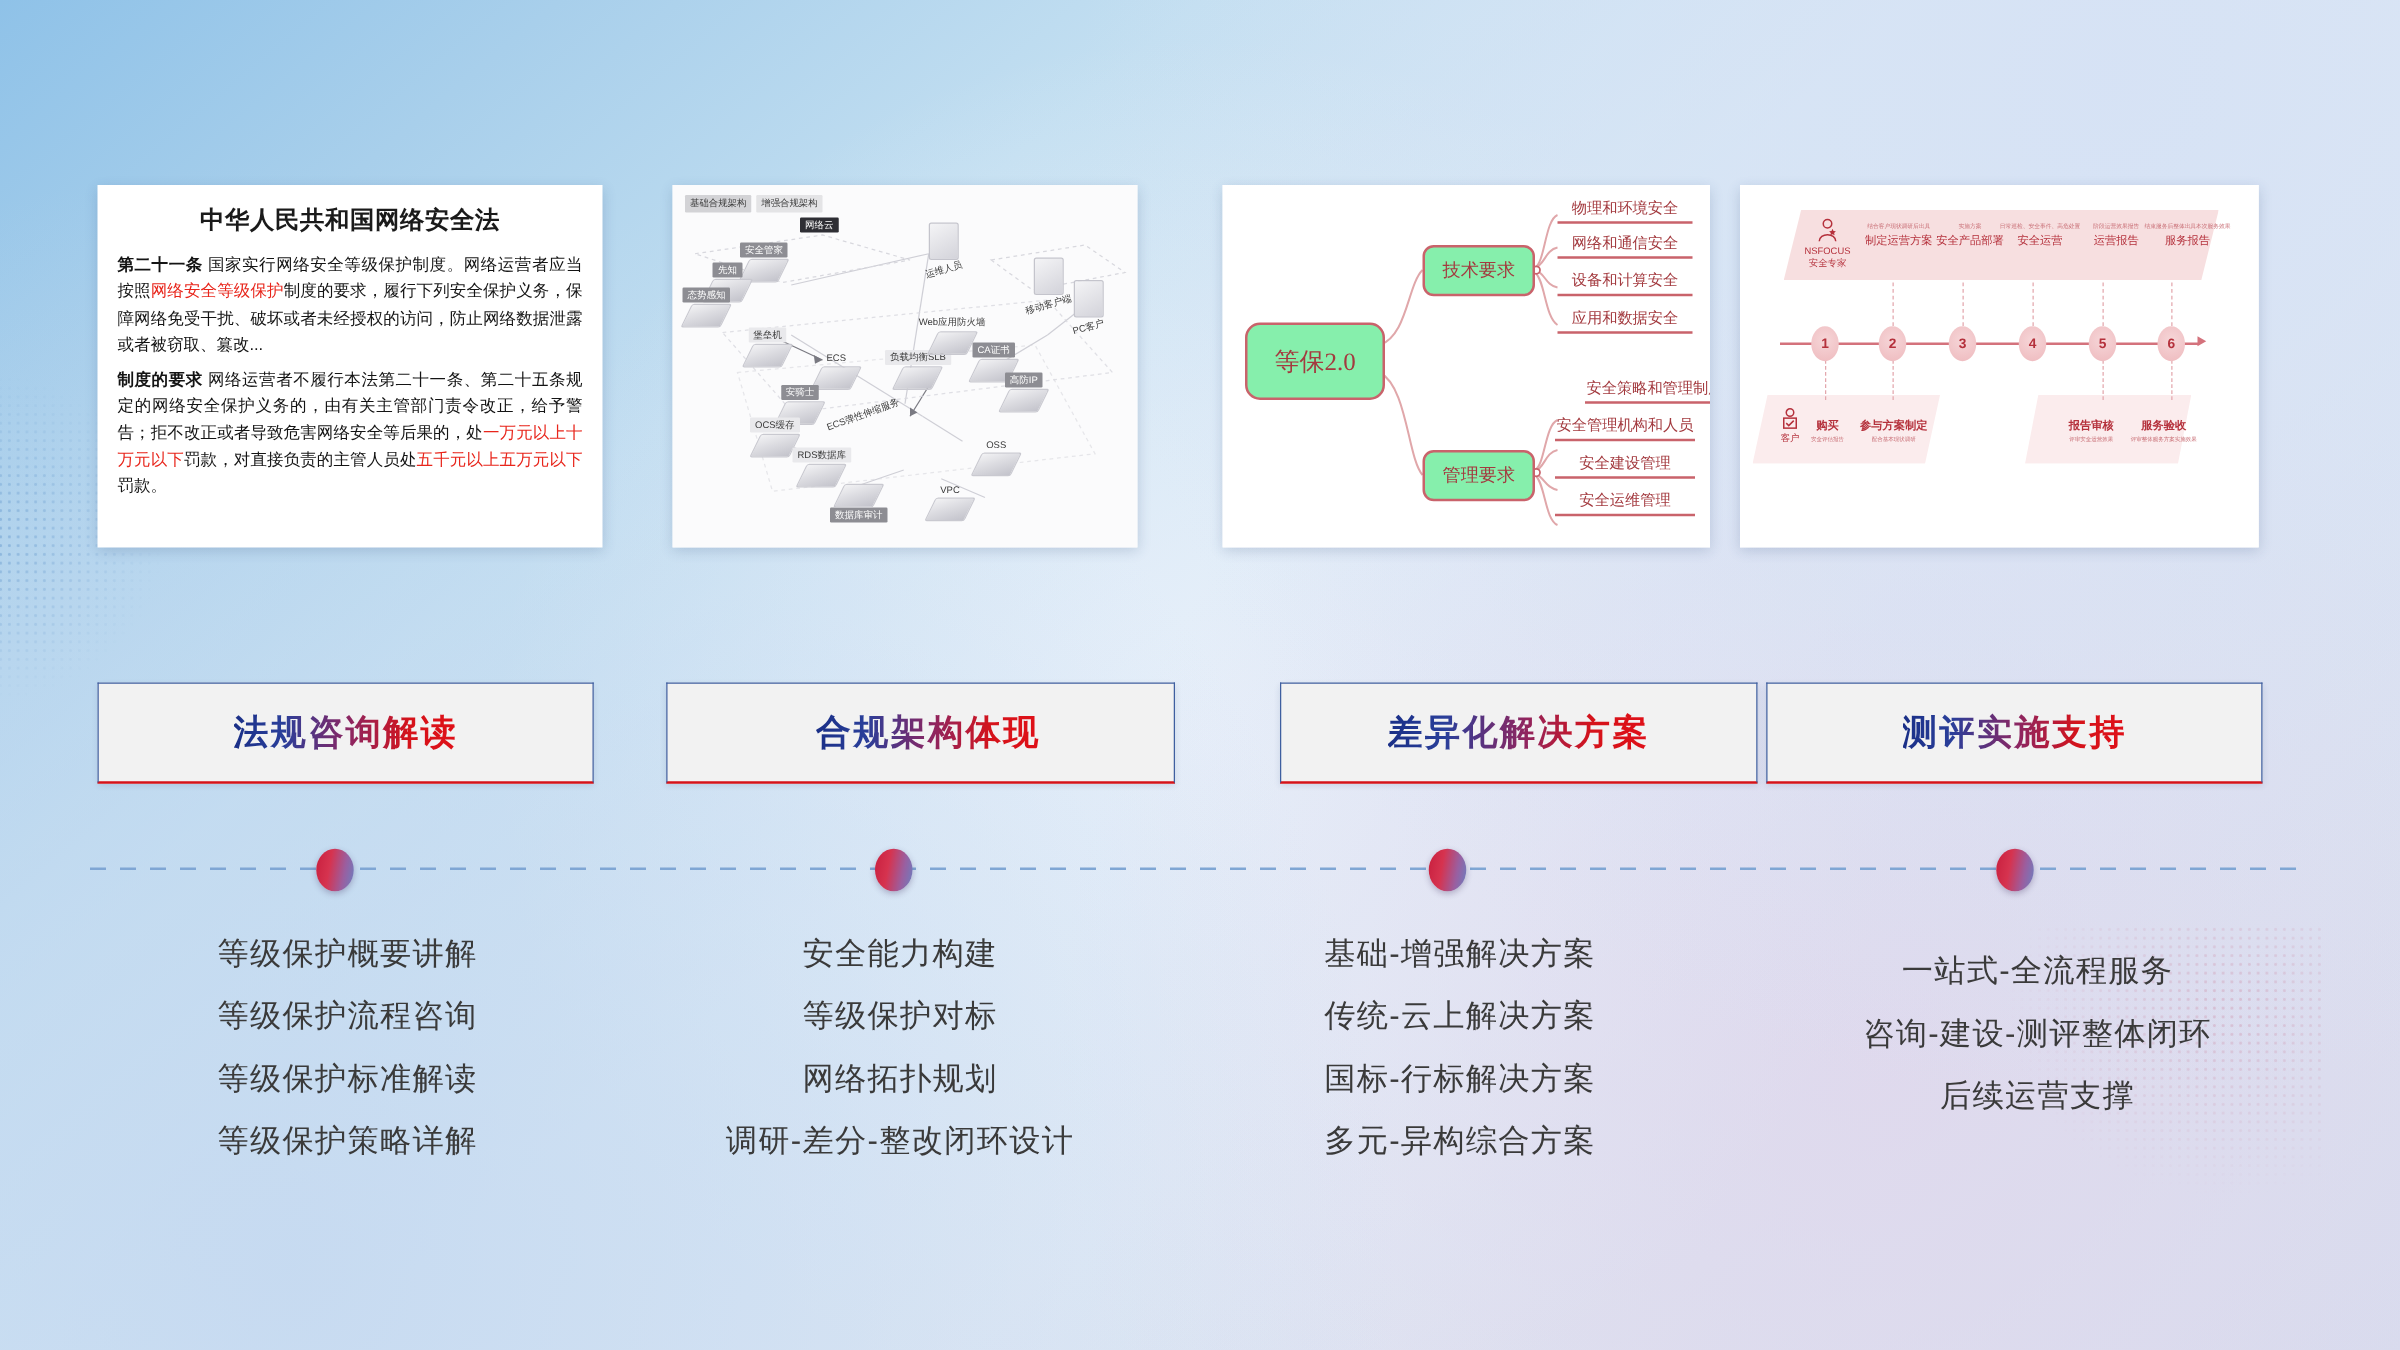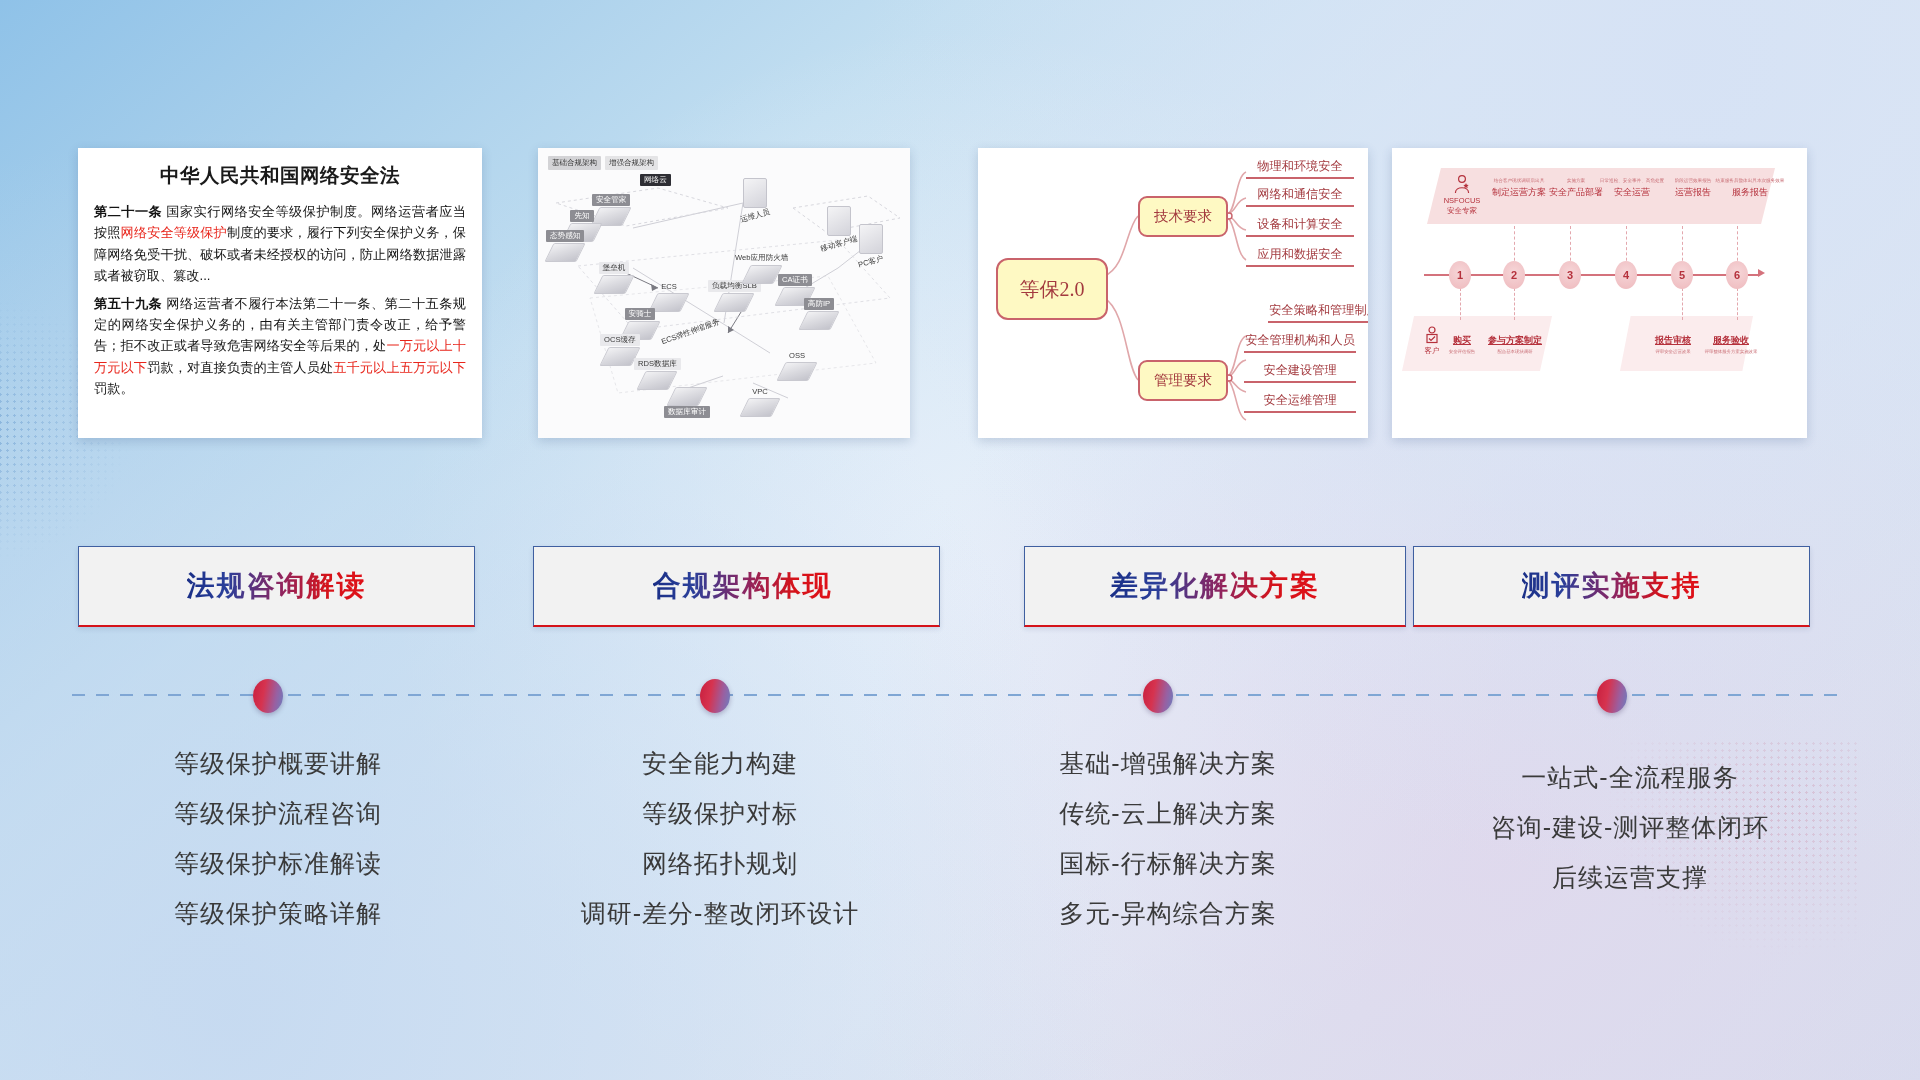--- a/index.html
+++ b/index.html
@@ -58,21 +58,21 @@
     background:linear-gradient(160deg,#f2f2f4 0%,#dcdce1 45%,#c3c3cb 100%);
     transform:skewX(-26deg) rotate(0deg);
     border:1px solid #c9c9d0;border-radius:2px;}
   .arch .srv{width:22px;height:28px;background:linear-gradient(150deg,#f4f4f6,#d3d3da);
     border:1px solid #c4c4cc;border-radius:2px;}
   .arch svg{position:absolute;left:0;top:0;width:100%;height:100%;}
 
   
   .mind{position:relative;width:100%;height:100%;background:#fff;}
   .mind svg{position:absolute;left:0;top:0;}
-  .mind .mbox{position:absolute;border:2px solid #c9636b;background:#fef9c3;
+  .mind .mbox{position:absolute;border:2px solid #c9636b;background:#86efac;
     border-radius:9px;display:flex;align-items:center;justify-content:center;
     color:#a33a3f;font-family:"Liberation Serif","DejaVu Serif",serif;}
   .mind #mind-root{left:18px;top:110px;width:108px;height:58px;font-size:20px;border-radius:12px;}
   .mind #mind-tech{left:160px;top:48px;width:86px;height:37px;font-size:14.5px;}
   .mind #mind-mgmt{left:160px;top:212px;width:86px;height:37px;font-size:14.5px;}
   .mind .leaf{position:absolute;color:#a33a3f;font-size:12.2px;white-space:nowrap;
     font-family:"Liberation Serif","DejaVu Serif",serif;border-bottom:2.2px solid #c9636b;
     padding-bottom:2px;text-align:center;}
 
   
@@ -88,21 +88,21 @@
   .nsf .stage .sub{font-size:4.6px;color:#c96f76;white-space:nowrap;display:block;}
   .nsf .stage .nm{font-size:9px;font-weight:normal;white-space:nowrap;display:block;margin-top:3px;}
   .nsf .axis{position:absolute;left:32px;top:126px;width:336px;height:1.6px;background:#d4727c;}
   .nsf .arrow{position:absolute;left:366px;top:121px;width:0;height:0;
     border-left:7px solid #d4727c;border-top:4px solid transparent;border-bottom:4px solid transparent;}
   .nsf .dot{position:absolute;width:22px;height:28px;border-radius:50%;
     background:radial-gradient(circle at 50% 40%,#f6d6d8,#eeb9bd);
     display:flex;align-items:center;justify-content:center;color:#b5313c;font-size:11px;font-weight:bold;}
   .nsf .conn{position:absolute;border-left:1.2px dashed #e3a7ad;}
   .nsf .bl-item{position:absolute;text-align:center;color:#b5313c;}
-  .nsf .bl-item .nm{font-size:9px;font-weight:bold;display:block;white-space:nowrap;text-decoration:underline;}
+  .nsf .bl-item .nm{font-size:9px;font-weight:bold;display:block;white-space:nowrap;}
   .nsf .bl-item .sub{font-size:4.4px;color:#c96f76;display:block;white-space:nowrap;margin-top:2px;}
   .nsf .persona{position:absolute;text-align:center;color:#b5313c;font-size:7.5px;line-height:1.25;}
 
   
   .hbox{position:absolute;height:78px;background:#f2f2f2;
         border:1.6px solid #3f5fa0;border-bottom:2.6px solid #d5131a;
         display:flex;align-items:center;justify-content:center;
         box-shadow:0 2px 5px rgba(40,70,120,.14);}
   .hbox .ht{font-size:28px;font-weight:600;letter-spacing:2px;
     background:linear-gradient(90deg,#1a2f87 0%,#2a3f9a 22%,#8e2560 52%,#d5131a 78%,#e01018 100%);
@@ -137,21 +137,21 @@
 
 <div id="cards">
 
   <div class="card" id="card-0">
     <div class="law">
       <div class="law-title">中华人民共和国网络安全法</div>
       <div class="law-p">
         <b>第二十一条</b><span> 国家实行网络安全等级保护制度。网络运营者应当按照</span><span class="rd">网络安全等级保护</span><span>制度的要求，履行下列安全保护义务，保障网络免受干扰、破坏或者未经授权的访问，防止网络数据泄露或者被窃取、篡改...</span>
       </div>
       <div class="law-p">
-        <b>第五十九条</b><span> 网络运营者不履行本法第二十一条、第二十五条规定的网络安全保护义务的，由有关主管部门责令改正，给予警告；拒不改正或者导致危害网络安全等后果的，处</span><span class="rd">一万元以上十万元以下</span><span>罚款，对直接负责的主管人员处</span><span class="rd">五千元以上五万元以下</span><span>罚款。</span>
+        <b>制度的要求</b><span> 网络运营者不履行本法第二十一条、第二十五条规定的网络安全保护义务的，由有关主管部门责令改正，给予警告；拒不改正或者导致危害网络安全等后果的，处</span><span class="rd">一万元以上十万元以下</span><span>罚款，对直接负责的主管人员处</span><span class="rd">五千元以上五万元以下</span><span>罚款。</span>
       </div>
     </div>
   </div>
 
   <div class="card" id="card-1">
     <div class="arch">
       <div class="tabs">
         <span class="tab sel">基础合规架构</span>
         <span class="tab">增强合规架构</span>
       </div>

